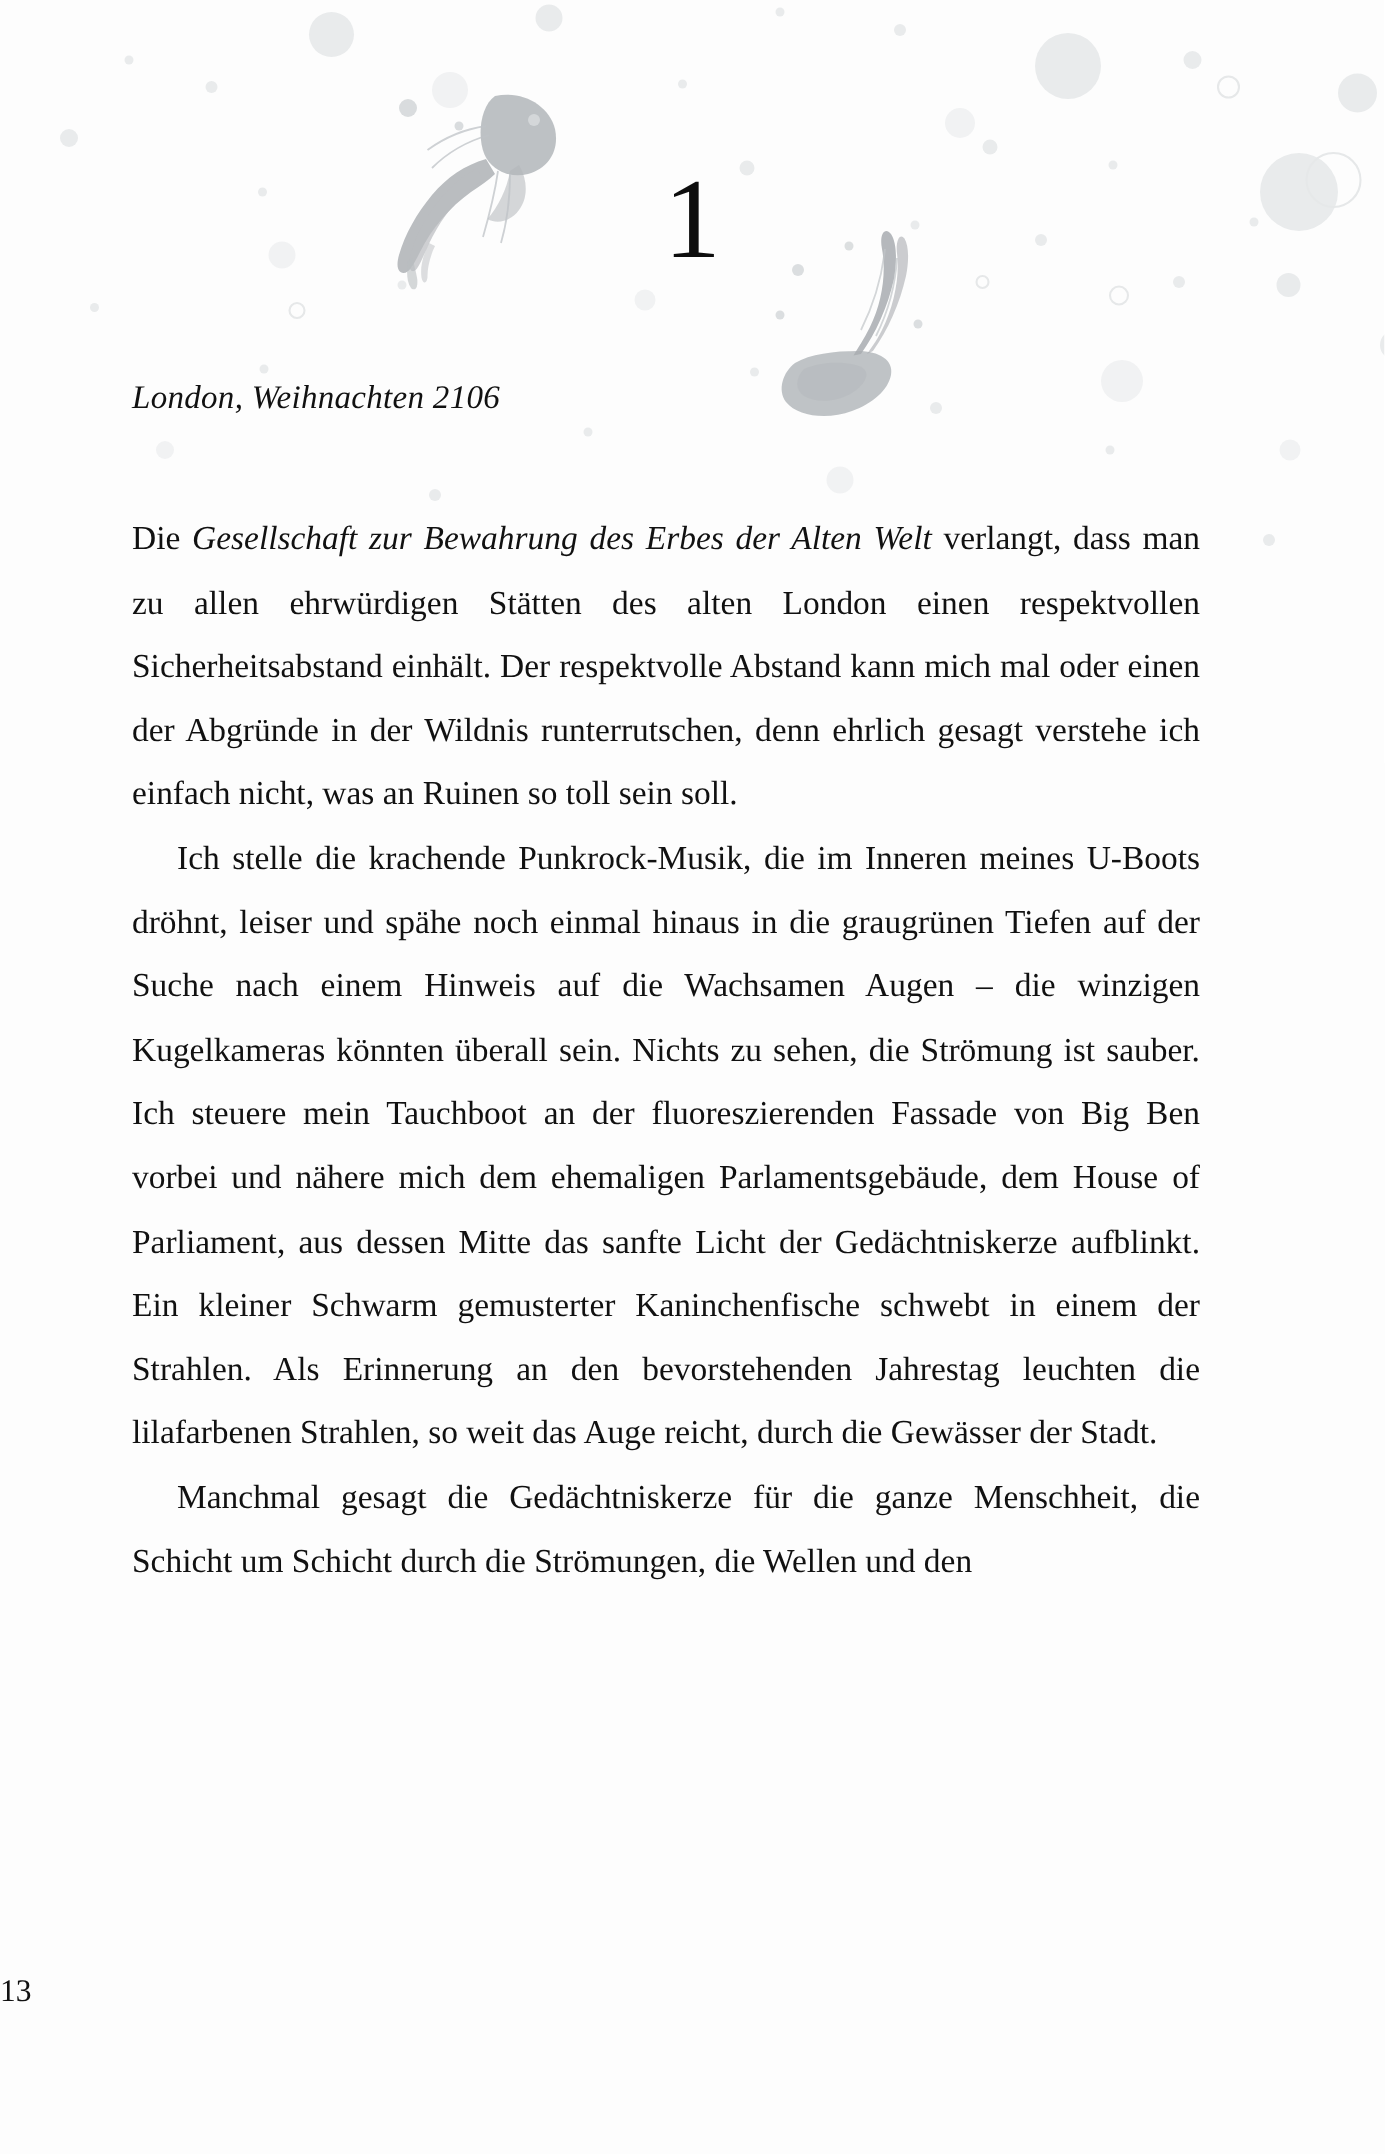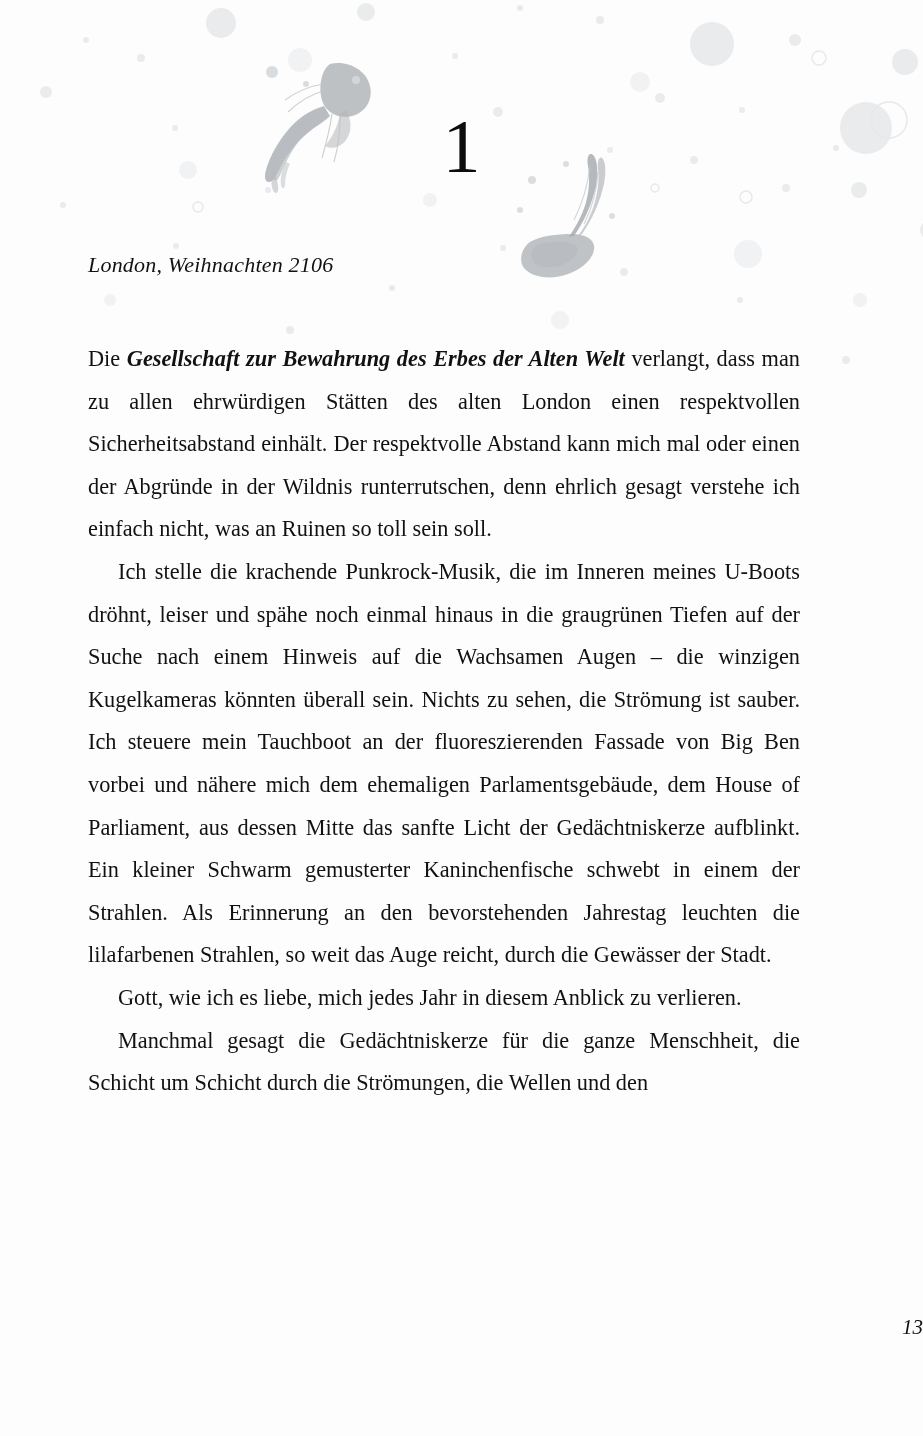--- a/index.html
+++ b/index.html
@@ -82,33 +82,32 @@
   .para {
     margin: 0;
     font-size: 22.3px;
     line-height: 42.6px;
     text-align: justify;
     text-align-last: left;
     hyphens: none;
     color: #111111;
   }
   .para.indent { text-indent: 30px; }
-  .para em { font-style: italic; font-weight: bold; }
+  .para em { font-style: italic; }
 
   
   .folio {
     position: absolute;
     z-index: 2;
     left: 0;
     right: 0;
     top: 1315px;
-    text-align: right;
+    text-align: left;
     font-size: 21px;
     color: #111111;
-    font-style: italic;
   }
 </style>
 </head>
 <body>
 
 <div class="page">
 
   <div class="bg-texture">
     <svg viewBox="0 0 923 1436" preserveAspectRatio="none" xmlns="http://www.w3.org/2000/svg">
       <g fill="#e9ebec">
@@ -216,19 +215,18 @@
     </div>
 
     <div class="chapter-number">1</div>
 
     <div class="dateline">London, Weihnachten 2106</div>
   </div>
 
   <div class="body-text">
     <p class="para">Die <em>Gesellschaft zur Bewahrung des Erbes der Alten Welt</em> verlangt, dass man zu allen ehrwürdigen Stätten des alten London einen respektvollen Sicherheitsabstand einhält. Der respektvolle Abstand kann mich mal oder einen der Abgründe in der Wildnis runterrutschen, denn ehrlich gesagt verstehe ich einfach nicht, was an Ruinen so toll sein soll.</p>
     <p class="para indent">Ich stelle die krachende Punkrock-Musik, die im Inneren meines U-Boots dröhnt, leiser und spähe noch einmal hinaus in die graugrünen Tiefen auf der Suche nach einem Hinweis auf die Wachsamen Augen – die winzigen Kugelkameras könnten überall sein. Nichts zu sehen, die Strömung ist sauber. Ich steuere mein Tauchboot an der fluoreszierenden Fassade von Big Ben vorbei und nähere mich dem ehemaligen Parlamentsgebäude, dem House of Parliament, aus dessen Mitte das sanfte Licht der Gedächtniskerze aufblinkt. Ein kleiner Schwarm gemusterter Kaninchenfische schwebt in einem der Strahlen. Als Erinnerung an den bevorstehenden Jahrestag leuchten die lilafarbenen Strahlen, so weit das Auge reicht, durch die Gewässer der Stadt.</p>
-    <p class="para indent">Gott, wie ich es liebe, mich jedes Jahr in diesem Anblick zu verlieren.</p>
     <p class="para indent">Manchmal gesagt die Gedächtniskerze für die ganze Menschheit, die Schicht um Schicht durch die Strömungen, die Wellen und den</p>
   </div>
 
   <div class="folio">13</div>
 
 </div>
 
 </body></html>

